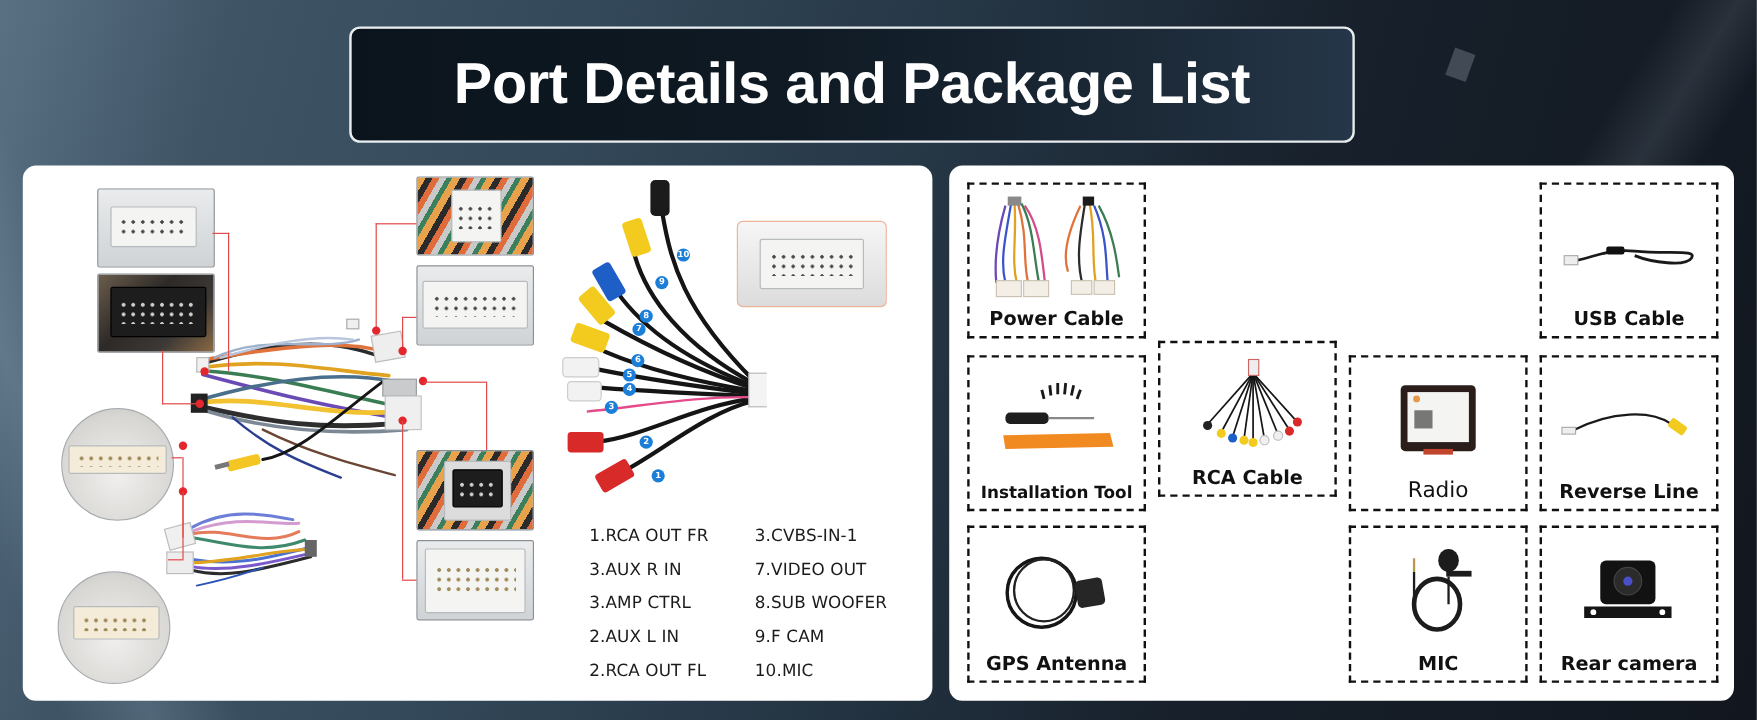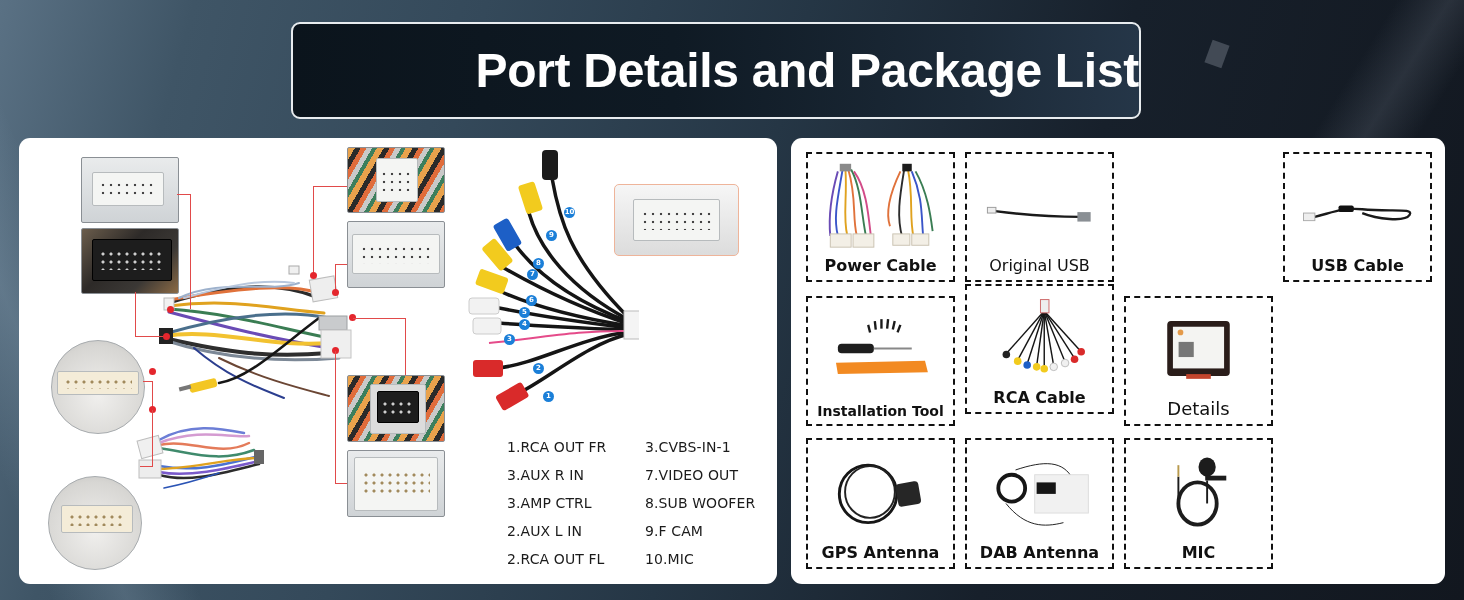--- a/index.html
+++ b/index.html
@@ -14,21 +14,21 @@
   .streak1 { left: -60px; top: -40px; width: 140px; height: 700px; transform: rotate(-22deg);
     background: linear-gradient(90deg, rgba(255,255,255,0) 0%, rgba(180,205,225,0.18) 50%, rgba(255,255,255,0) 100%); }
   .streak2 { left: 1330px; top: -40px; width: 90px; height: 320px; transform: rotate(32deg);
     background: linear-gradient(90deg, rgba(255,255,255,0) 0%, rgba(120,130,145,0.22) 50%, rgba(255,255,255,0) 100%); }
   .shard { position:absolute; left:1208px; top:42px; width:18px; height:24px; background: rgba(110,118,130,0.5); transform: rotate(20deg); }
 
   .header {
     position: absolute; left: 291px; top: 22px; width: 834px; height: 93px;
     border: 2px solid #e8ecef; border-radius: 9px;
     background: linear-gradient(90deg, #0b141c 0%, #0f1a24 45%, #1c2a38 80%, #253648 100%);
-    display: flex; align-items: center; justify-content: flex-end; padding-left: 12px;
+    display: flex; align-items: center; justify-content: center;
   }
   .header-title {
     color: #ffffff; font-size: 48px; font-weight: bold; letter-spacing: -0.3px;
   }
 
   .panel {
     position: absolute; background: #ffffff; border-radius: 11px;
   }
   .panel-left { left: 19px; top: 138px; width: 758px; height: 446px; }
   .panel-right { left: 791px; top: 138px; width: 654px; height: 446px; }
@@ -70,21 +70,21 @@
     position: absolute; left: 595px; top: 46px; width: 123px; height: 70px;
     border: 1px solid #eeb49a; border-radius: 5px;
     background: linear-gradient(180deg, #f6f6f6, #dcdcdc);
   }
 
   .legend {
     position: absolute; left: 472px; top: 299px; width: 280px;
     display: grid; grid-template-columns: 138px 140px; row-gap: 8px;
     font-family: "DejaVu Sans", sans-serif; font-size: 14px; color: #1b1b1b; letter-spacing: 0.1px;
   }
-  .legend div { height: 20px; line-height: 20px; margin-left: 16px; }
+  .legend div { height: 20px; line-height: 20px; }
 
   
   .cell {
     position: absolute; border: 2.5px dashed #111; box-sizing: border-box;
     background: #fff;
   }
   .cell-label {
     position: absolute; left: 0; right: 0; bottom: 5px; text-align: center;
     font-family: "DejaVu Sans", sans-serif; color: #111; font-size: 16px; white-space: nowrap;
   }
@@ -313,30 +313,20 @@
         <rect x="46" y="78" width="22" height="14" fill="#f3efe6" stroke="#c9c1b0"></rect>
         <rect x="88" y="78" width="18" height="12" fill="#f3efe6" stroke="#c9c1b0"></rect>
         <rect x="108" y="78" width="18" height="12" fill="#f3efe6" stroke="#c9c1b0"></rect>
         <rect x="32" y="4" width="12" height="8" fill="#8a8a8a"></rect>
         <rect x="98" y="4" width="10" height="8" fill="#1c1c1c"></rect>
       </svg>
     </div>
     <div class="cell-label bold">Power Cable</div>
   </div>
 
-  <div class="cell" style="left:174px;top:14px;width:149px;height:130px;">
-    <div class="cell-icon">
-      <svg viewBox="0 0 150 95">
-        <path d="M28 54 C 60 58, 90 60, 118 60" stroke="#1a1a1a" stroke-width="2.5" fill="none"></path>
-        <rect x="20" y="50" width="9" height="6" fill="#eee" stroke="#999"></rect>
-        <rect x="115" y="55" width="14" height="10" fill="#8a8f94"></rect>
-      </svg>
-    </div>
-    <div class="cell-label">Original USB</div>
-  </div>
 
 
   <div class="cell" style="left:15px;top:158px;width:149px;height:130px;">
     <div class="cell-icon">
       <svg viewBox="0 0 150 95">
         <g stroke="#1a1a1a" stroke-width="2.5">
           <line x1="62" y1="22" x2="64" y2="30"></line>
             <line x1="69" y1="18" x2="70" y2="27"></line>
           <line x1="76" y1="16" x2="76" y2="26"></line>
             <line x1="83" y1="16" x2="82" y2="26"></line>
@@ -394,55 +384,66 @@
   <div class="cell" style="left:333px;top:158px;width:149px;height:130px;">
     <div class="cell-icon">
       <svg viewBox="0 0 150 95">
         <rect x="42" y="18" width="66" height="58" rx="4" fill="#2a1d1a"></rect>
         <rect x="48" y="24" width="54" height="44" fill="#f4f4f2"></rect>
         <rect x="54" y="40" width="16" height="16" fill="#777"></rect>
         <rect x="62" y="74" width="26" height="5" fill="#c2452d"></rect>
         <circle cx="56" cy="30" r="3" fill="#e49a4a"></circle>
       </svg>
     </div>
-    <div class="cell-label" style="font-size:18px;">Details</div>
-  </div>
-
+    <div class="cell-label" style="font-size:18px;">Radio</div>
+  </div>
+
+  <div class="cell" style="left:492px;top:158px;width:149px;height:130px;">
+    <div class="cell-icon">
+      <svg viewBox="0 0 150 95">
+        <path d="M25 58 C 60 40, 95 40, 112 52" stroke="#1a1a1a" stroke-width="2" fill="none"></path>
+        <rect x="16" y="55" width="12" height="6" fill="#eee" stroke="#aaa"></rect>
+        <rect x="110" y="50" width="16" height="9" rx="2" fill="#f2cb1e" transform="rotate(35 118 54)"></rect>
+      </svg>
+    </div>
+    <div class="cell-label bold">Reverse Line</div>
+  </div>
 
   <div class="cell" style="left:15px;top:300px;width:149px;height:131px;">
     <div class="cell-icon">
       <svg viewBox="0 0 150 95">
         <ellipse cx="62" cy="50" rx="30" ry="30" stroke="#161616" stroke-width="3" fill="none"></ellipse>
         <ellipse cx="64" cy="48" rx="26" ry="27" stroke="#222" stroke-width="2" fill="none"></ellipse>
         <rect x="92" y="38" width="24" height="24" rx="4" fill="#262626" transform="rotate(-10 104 50)"></rect>
       </svg>
     </div>
     <div class="cell-label bold">GPS Antenna</div>
   </div>
 
-  <div class="cell" style="left:174px;top:300px;width:149px;height:131px;">
-    <div class="cell-icon">
-      <svg viewBox="0 0 150 95">
-        <path d="M50 25 C 80 15, 100 15, 110 35" stroke="#1a1a1a" stroke-width="1" fill="none"></path>
-        <path d="M40 60 C 60 85, 80 85, 100 80" stroke="#1a1a1a" stroke-width="1" fill="none"></path>
-        <rect x="70" y="30" width="56" height="40" fill="#f1f1f1" stroke="#ddd"></rect>
-        <rect x="72" y="38" width="20" height="12" fill="#161616"></rect>
-        <ellipse cx="46" cy="44" rx="14" ry="14" stroke="#161616" stroke-width="4" fill="none"></ellipse>
-      </svg>
-    </div>
-    <div class="cell-label bold">DAB Antenna</div>
-  </div>
 
   <div class="cell" style="left:333px;top:300px;width:149px;height:131px;">
     <div class="cell-icon">
       <svg viewBox="0 0 150 95">
         <ellipse cx="74" cy="60" rx="20" ry="22" stroke="#1c1c1c" stroke-width="4" fill="none"></ellipse>
         <line x1="54" y1="60" x2="54" y2="32" stroke="#1c1c1c" stroke-width="2"></line>
         <line x1="54" y1="20" x2="54" y2="32" stroke="#b89a4d" stroke-width="2"></line>
         <ellipse cx="84" cy="22" rx="9" ry="10" fill="#1c1c1c"></ellipse>
         <rect x="82" y="31" width="22" height="5" fill="#1c1c1c"></rect>
         <line x1="84" y1="36" x2="84" y2="60" stroke="#1c1c1c" stroke-width="2"></line>
       </svg>
     </div>
     <div class="cell-label bold">MIC</div>
   </div>
 
+  <div class="cell" style="left:492px;top:300px;width:149px;height:131px;">
+    <div class="cell-icon">
+      <svg viewBox="0 0 150 95">
+        <rect x="50" y="22" width="48" height="38" rx="5" fill="#121212"></rect>
+        <circle cx="74" cy="40" r="12" fill="#2b2b2b" stroke="#444"></circle>
+        <circle cx="74" cy="40" r="4" fill="#4a4ec8"></circle>
+        <path d="M36 62 L 112 62 L 112 72 L 36 72 Z" fill="#151515"></path>
+        <circle cx="44" cy="67" r="2.5" fill="#fff"></circle>
+        <circle cx="104" cy="67" r="2.5" fill="#fff"></circle>
+      </svg>
+    </div>
+    <div class="cell-label bold">Rear camera</div>
+  </div>
 </div>
 
 </body></html>

